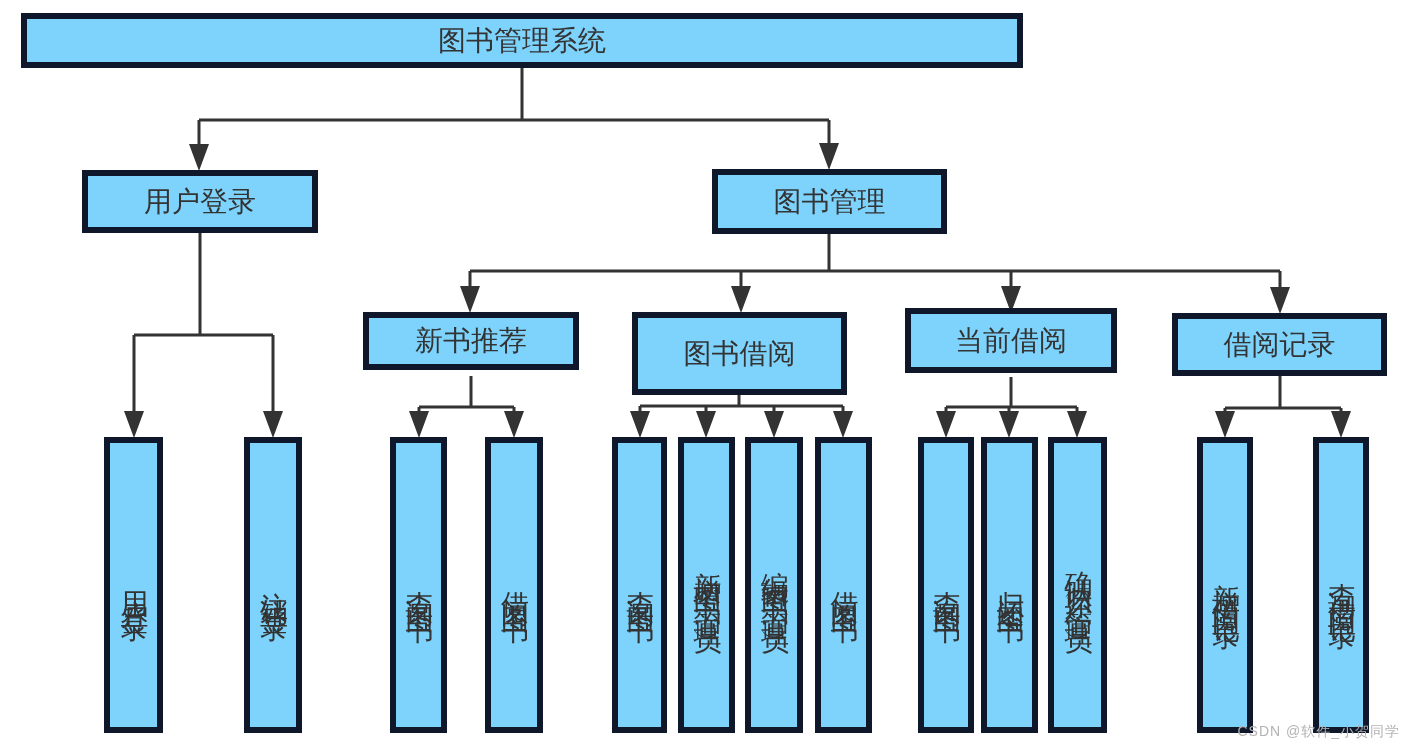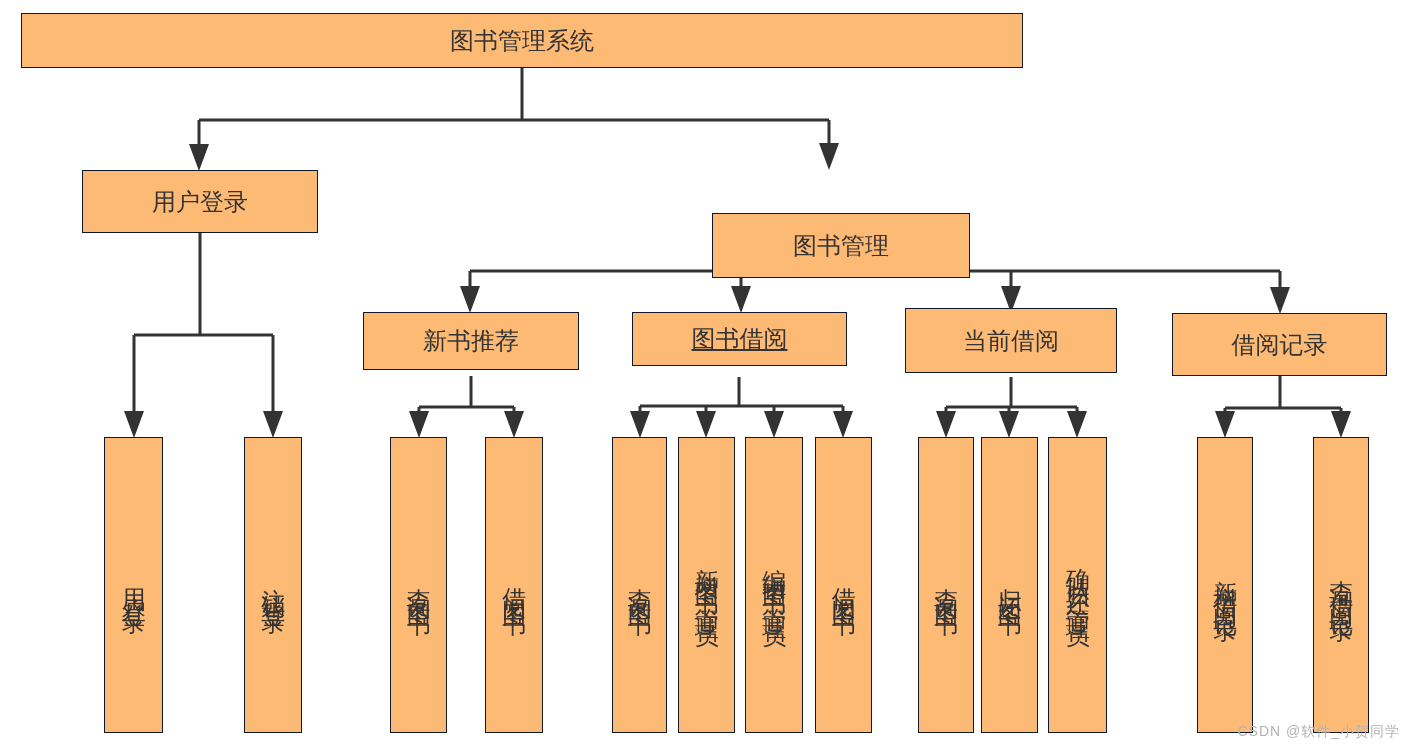--- a/index.html
+++ b/index.html
@@ -2,24 +2,24 @@
 <html><head>
 <meta charset="utf-8">
 <style>
   html,body{margin:0;padding:0;}
   body{
     width:1405px;height:747px;position:relative;background:#ffffff;
     font-family:"Liberation Sans","DejaVu Sans",sans-serif;overflow:hidden;
   }
   #connectors{position:absolute;left:0;top:0;z-index:1;}
   .box{
-    position:absolute;box-sizing:border-box;background:#fdba74;
-    border:1px solid #0f172a;color:#333333;
+    position:absolute;box-sizing:border-box;background:#7dd3fc;
+    border:6px solid #0f172a;color:#333333;
     display:flex;align-items:center;justify-content:center;
-    font-size:24px;z-index:2;text-align:center;
+    font-size:28px;z-index:2;text-align:center;
   }
   .leaf .vtext{
     writing-mode:vertical-rl;text-orientation:mixed;
     letter-spacing:8px;line-height:1.1;white-space:nowrap;
   }
   .watermark{
     position:absolute;right:5px;bottom:6px;z-index:3;
     font-size:14px;color:#b3b3b3;letter-spacing:1px;
   }
 </style>
@@ -59,28 +59,28 @@
     M1331 411 L1351 411 L1341 438 Z"></path>
 </svg>
 
 <div class="box" style="left:21px;top:13px;width:1002px;height:55px;">
   <span>图书管理系统</span>
 </div>
 
 <div class="box" style="left:82px;top:170px;width:236px;height:63px;">
   <span>用户登录</span>
 </div>
-<div class="box" style="left:712px;top:169px;width:258px;height:65px;margin-top:44px;">
+<div class="box" style="left:712px;top:169px;width:235px;height:65px;">
   <span>图书管理</span>
 </div>
 
 <div class="box" style="left:363px;top:312px;width:216px;height:58px;">
   <span>新书推荐</span>
 </div>
-<div class="box" style="left:632px;top:312px;width:215px;height:54px;text-decoration:underline;">
+<div class="box" style="left:632px;top:312px;width:215px;height:83px;">
   <span>图书借阅</span>
 </div>
 <div class="box" style="left:905px;top:308px;width:212px;height:65px;">
   <span>当前借阅</span>
 </div>
 <div class="box" style="left:1172px;top:313px;width:215px;height:63px;">
   <span>借阅记录</span>
 </div>
 
 <div class="box leaf" style="left:104px;top:437px;width:59px;height:296px;">

